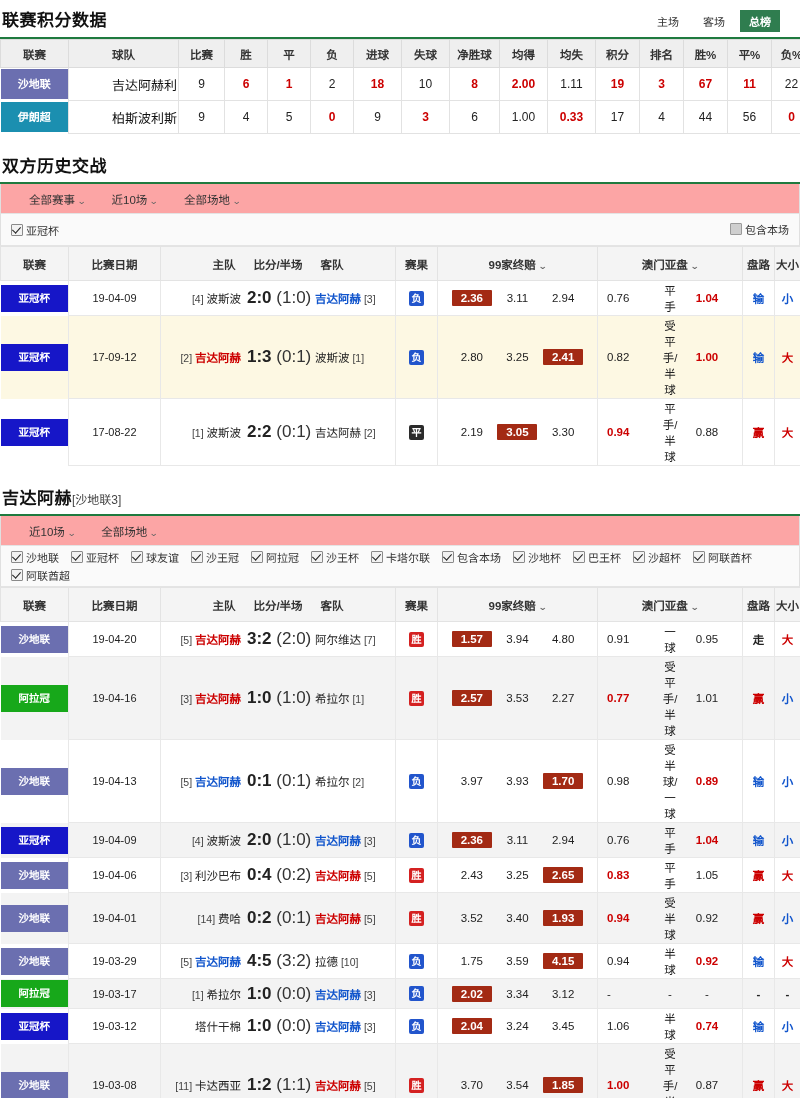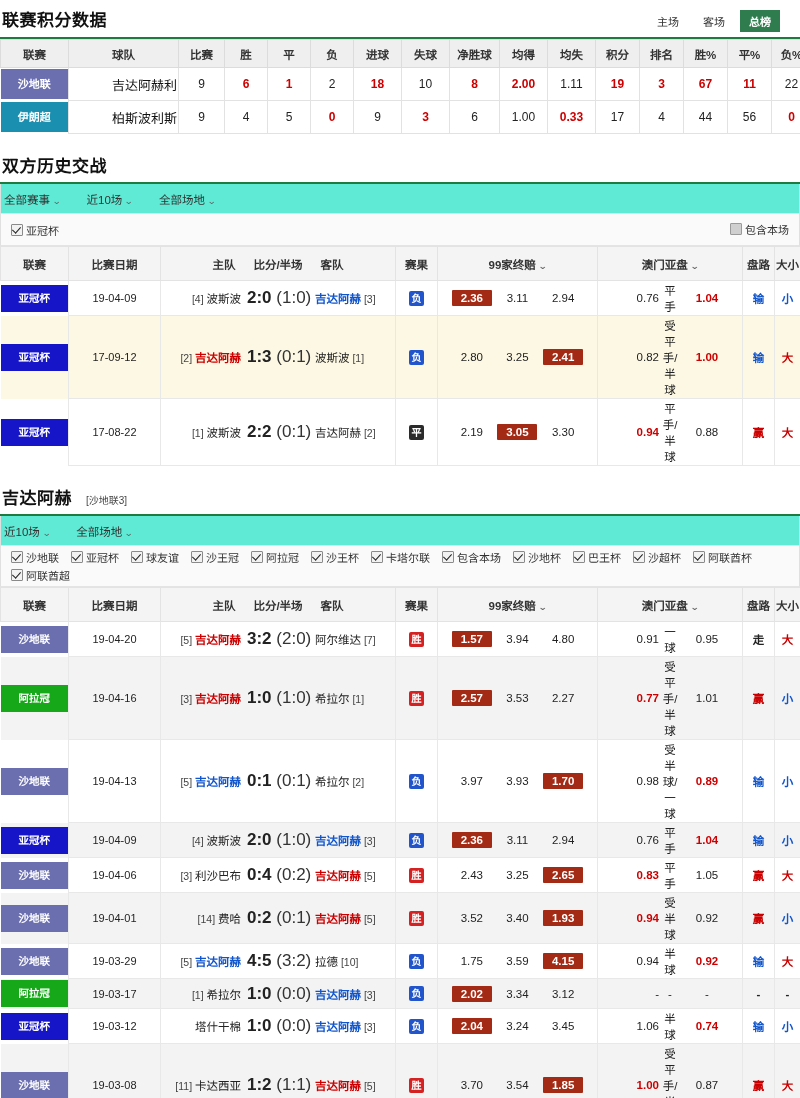--- a/index.html
+++ b/index.html
@@ -22,23 +22,23 @@
     border-bottom:2px solid #1f7a3f;
   }
   .sec-title .big{
     font-size:17px;
     font-weight:bold;
     color:#111;
     letter-spacing:0.5px;
     white-space:nowrap;
   }
   .sec-title .tag{
-    font-size:10px;
+    font-size:12px;
     color:#444;
-    margin-left:14px;
+    margin-left:0;
     white-space:nowrap;
   }
   .sec-title .sub{
     font-size:11.5px;
     color:#333;
     margin-left:7px;
     white-space:nowrap;
   }
   .sec-title .spacer{flex:1;}
   .sec-tabs{display:flex;align-items:flex-end;gap:6px;padding-right:20px;}
@@ -85,28 +85,28 @@
     font-weight:bold;
     line-height:30px;
     height:30px;
     text-align:center;
   }
   .standings td.lgcell{padding:0;border:none;height:30px;}
   .standings td.team{font-size:13px;color:#111;text-align:right;}
 
   
   .filter-bar{
-    background:#5eead4;
+    background:#fca5a5;
     border-left:1px solid #e0e0e0;
     border-right:1px solid #e0e0e0;
     border-bottom:1px solid #e4e4e4;
     height:29px;
     display:flex;
     align-items:center;
-    padding-left:3px;
+    padding-left:28px;
     gap:26px;
   }
   .filter-bar .drop{
     font-size:11.5px;
     color:#333;
     cursor:pointer;
     white-space:nowrap;
   }
   .caret{
     display:inline-block;
@@ -220,21 +220,21 @@
     padding:2px 0;
     font-size:11.5px;
   }
   .odds span.mark{
     background:#a32a14;
     color:#fff;
     font-weight:bold;
     border-radius:1px;
   }
   .asia{display:flex;align-items:center;padding:0 8px;}
-  .asia .a1{width:52px;text-align:right;}
+  .asia .a1{width:52px;text-align:left;}
   .asia .a2{flex:1;text-align:center;}
   .asia .a3{width:52px;text-align:center;}
 
   .sep{height:12px;background:#fff;}
 </style>
 </head>
 <body>
 
 <div class="wrap">
 

